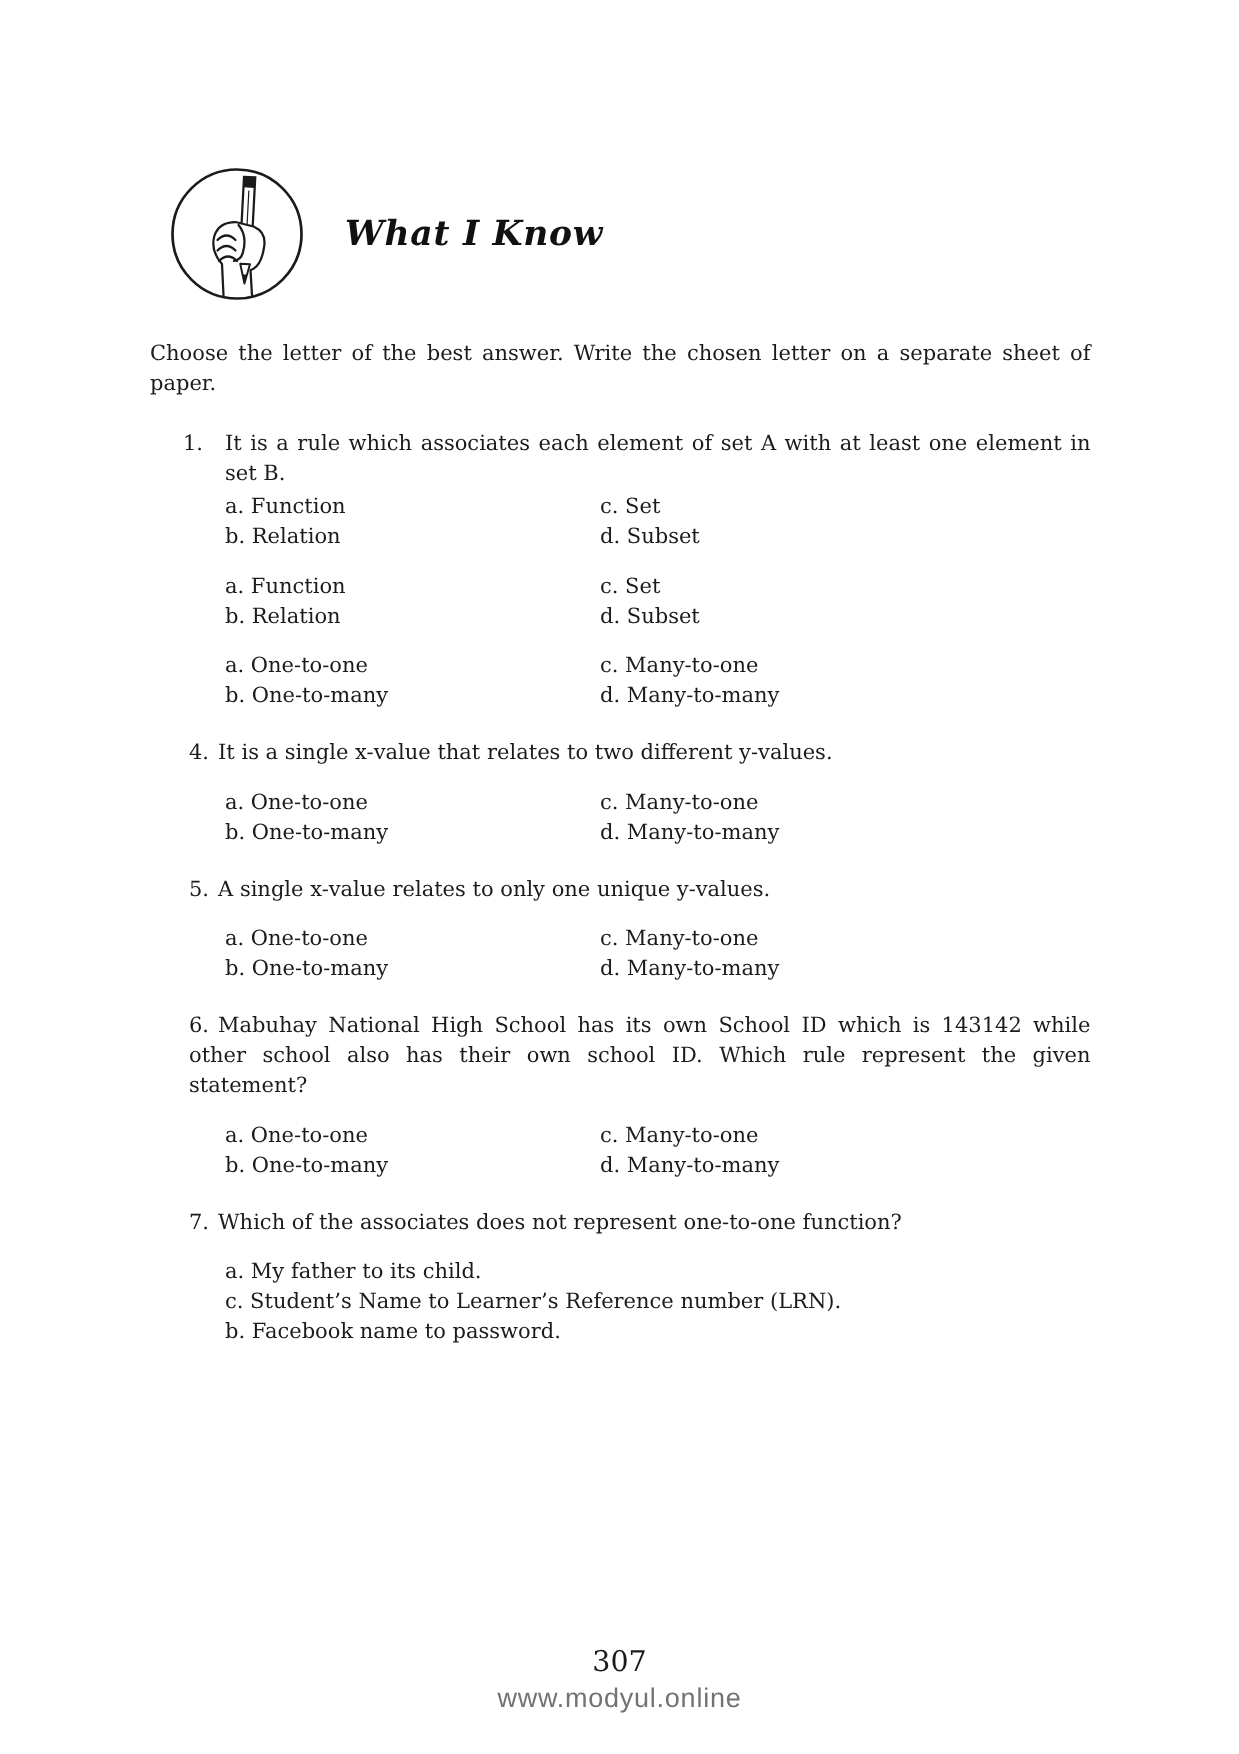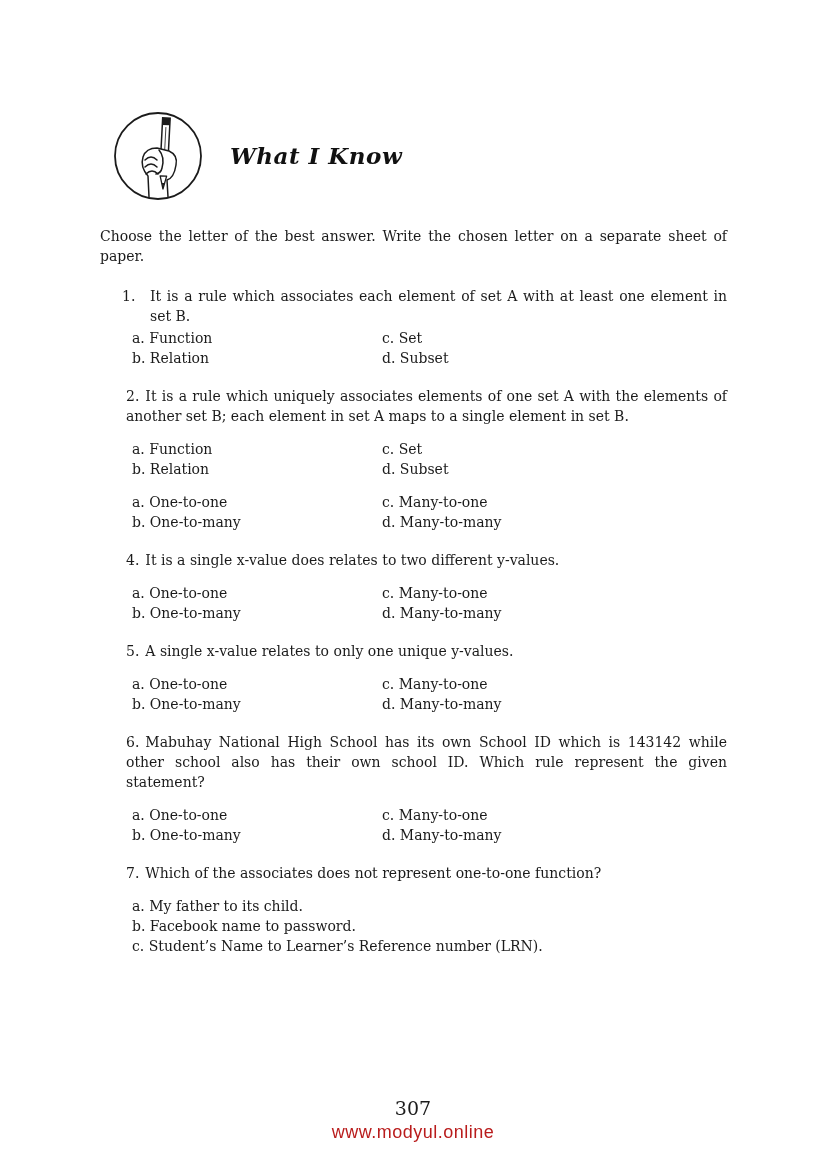--- a/index.html
+++ b/index.html
@@ -48,21 +48,21 @@
     margin-left: 50px;
     margin-top: 20px;
     position: relative;
   }
   .q-first .qnum {
     position: absolute;
     left: -28px;
     top: 0;
   }
 
-  .options { margin: 13px 0 0 32px; }
+  .options { margin: 13px 0 0 50px; }
   .options.tight { margin-top: 2px; }
   .options.grid {
     display: grid;
     grid-template-columns: 250px auto;
     grid-template-rows: repeat(2, 20px);
     grid-auto-flow: column;
   }
   .opt { line-height: 20px; }
 
   
@@ -75,21 +75,21 @@
     color: #1b1b1b;
   }
   .watermark {
     position: absolute;
     top: 1122px; left: 0;
     width: 100%;
     text-align: center;
     font-family: "Liberation Sans", sans-serif;
     font-size: 18px;
     letter-spacing: 0.5px;
-    color: #b91c1c;
+    color: #737373;
   }
 </style>
 </head>
 <body>
 
 <div class="page">
 
   <div class="header">
     <span class="icon-wrap">
       <svg width="92" height="92" viewBox="0 0 92 92" xmlns="http://www.w3.org/2000/svg">
@@ -122,39 +122,36 @@
     <div class="question q-first">
       <span class="qnum">1.</span><span>It is a rule which associates each element of set A with at least one element in set B.</span>
     </div>
     <div class="options grid tight">
       <div class="opt">a. Function</div>
       <div class="opt">b. Relation</div>
       <div class="opt">c. Set</div>
       <div class="opt">d. Subset</div>
     </div>
 
-    <div class="question">
-      <span class="qnum-inline">2.</span><span>It is a rule which uniquely associates elements of one set A with the elements of another set B; each element in set A maps to a single element in set B.</span>
-    </div>
     <div class="options grid">
       <div class="opt">a. Function</div>
       <div class="opt">b. Relation</div>
       <div class="opt">c. Set</div>
       <div class="opt">d. Subset</div>
     </div>
 
     <div class="options grid">
       <div class="opt">a. One-to-one</div>
       <div class="opt">b. One-to-many</div>
       <div class="opt">c. Many-to-one</div>
       <div class="opt">d. Many-to-many</div>
     </div>
 
     <div class="question">
-      <span class="qnum-inline">4.</span><span>It is a single x-value does relates to two different y-values.</span>
+      <span class="qnum-inline">4.</span><span>It is a single x-value that relates to two different y-values.</span>
     </div>
     <div class="options grid">
       <div class="opt">a. One-to-one</div>
       <div class="opt">b. One-to-many</div>
       <div class="opt">c. Many-to-one</div>
       <div class="opt">d. Many-to-many</div>
     </div>
 
     <div class="question">
       <span class="qnum-inline">5.</span><span>A single x-value relates to only one unique y-values.</span>
@@ -174,22 +171,22 @@
       <div class="opt">b. One-to-many</div>
       <div class="opt">c. Many-to-one</div>
       <div class="opt">d. Many-to-many</div>
     </div>
 
     <div class="question">
       <span class="qnum-inline">7.</span><span>Which of the associates does not represent one-to-one function?</span>
     </div>
     <div class="options list">
       <div class="opt">a. My father to its child.</div>
+      <div class="opt">c. Student’s Name to Learner’s Reference number (LRN).</div>
       <div class="opt">b. Facebook name to password.</div>
-      <div class="opt">c. Student’s Name to Learner’s Reference number (LRN).</div>
     </div>
 
   </div>
 
   <div class="pagenum">307</div>
   <div class="watermark">www.modyul.online</div>
 
 </div>
 
 </body></html>

